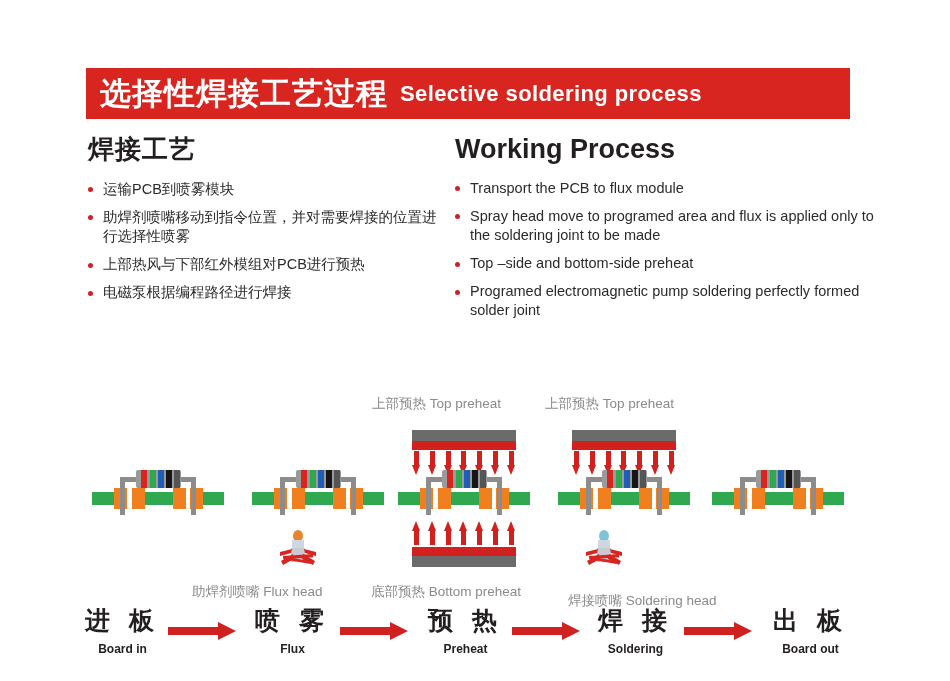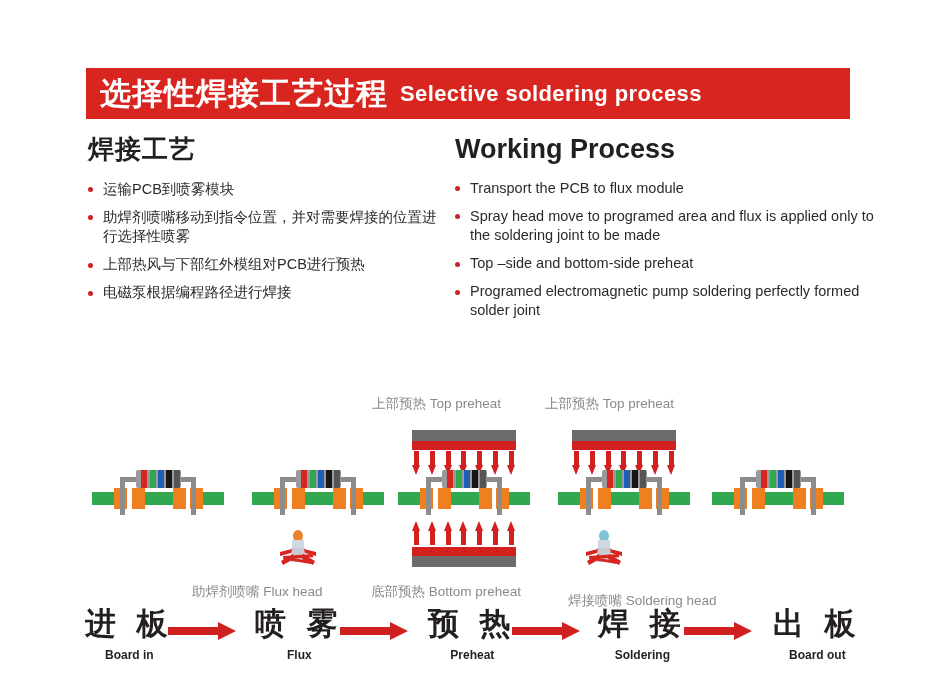--- a/index.html
+++ b/index.html
@@ -143,21 +143,21 @@
   .arrow-d::after { bottom: 0; border-top: 10px solid #d1201d; }
   .arrow-u::after { top: 0;    border-bottom: 10px solid #d1201d; }
 
   
   .nozzle { position: absolute; width: 40px; height: 44px; }
 
   
   .flow { position: absolute; left: 0; top: 608px; width: 950px; height: 70px; }
   .flow-step { position: absolute; text-align: center; }
   .flow-cn {
-    font-size: 31px; font-weight: 700; color: #231f20;
+    font-size: 25px; font-weight: 700; color: #231f20;
     letter-spacing: 6px; line-height: 1; white-space: nowrap;
   }
   .flow-en {
     font-size: 12px; font-weight: 700; color: #231f20;
     margin-top: 10px; line-height: 1; white-space: nowrap;
   }
   .flow-arrow { position: absolute; top: 14px; width: 68px; height: 18px; }
   .flow-arrow .shaft {
     position: absolute; left: 0; top: 5px; width: 52px; height: 8px; background: #cf2220;
   }

